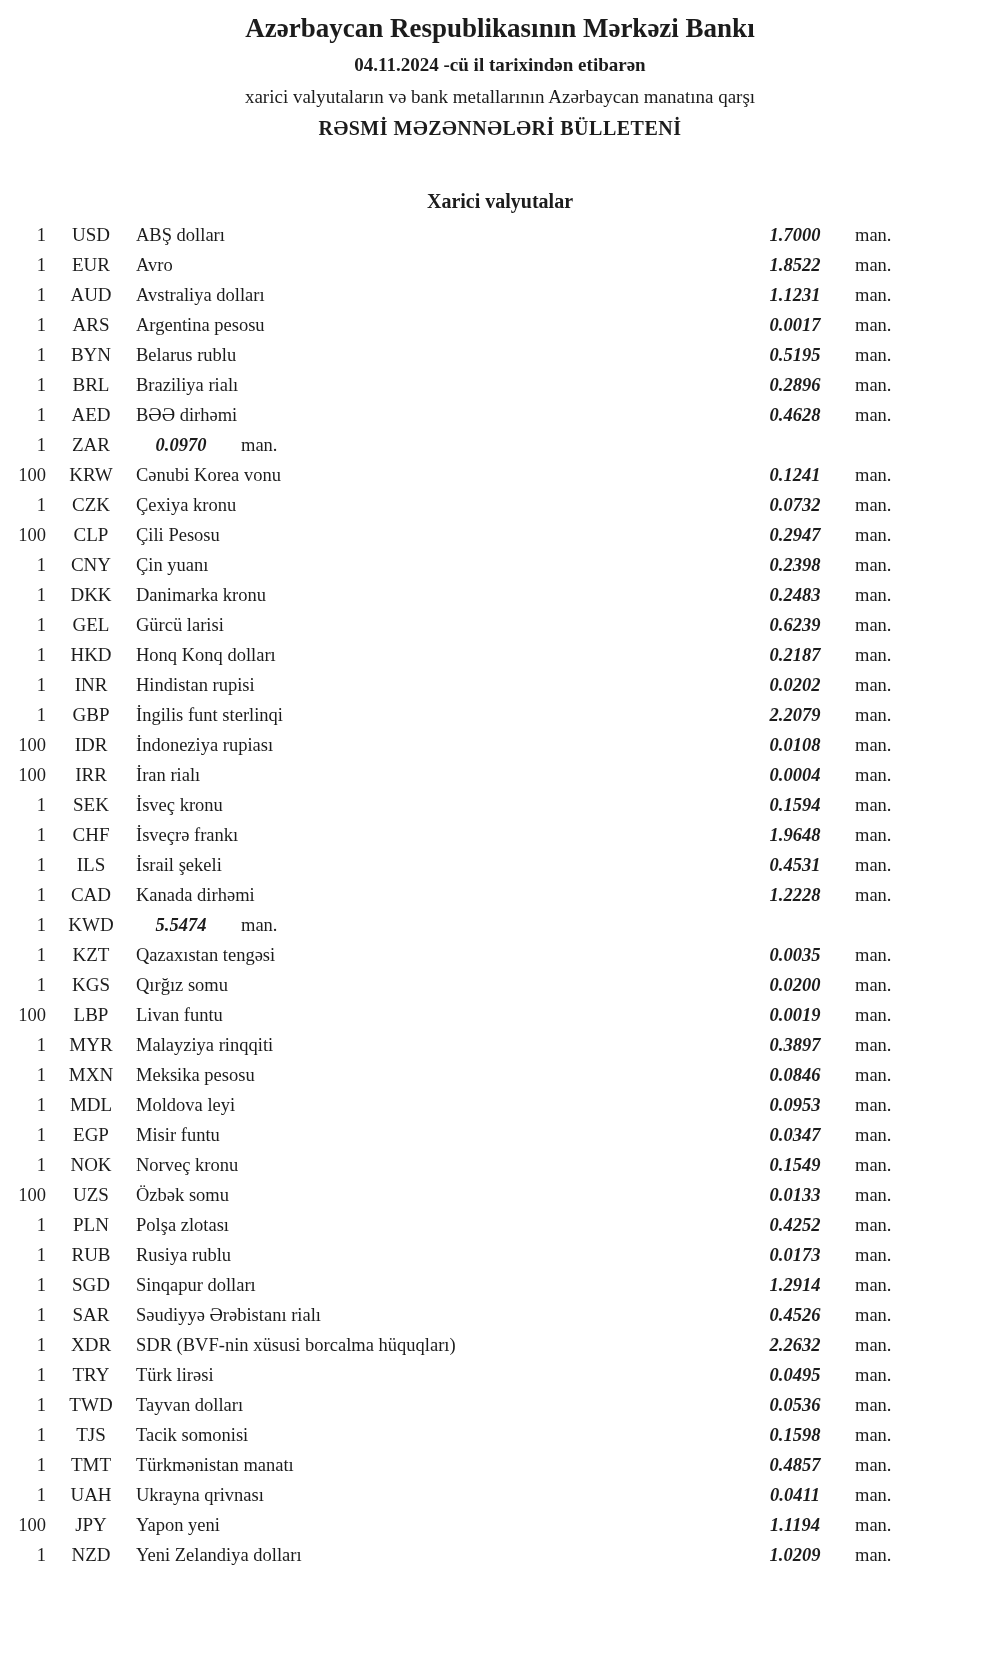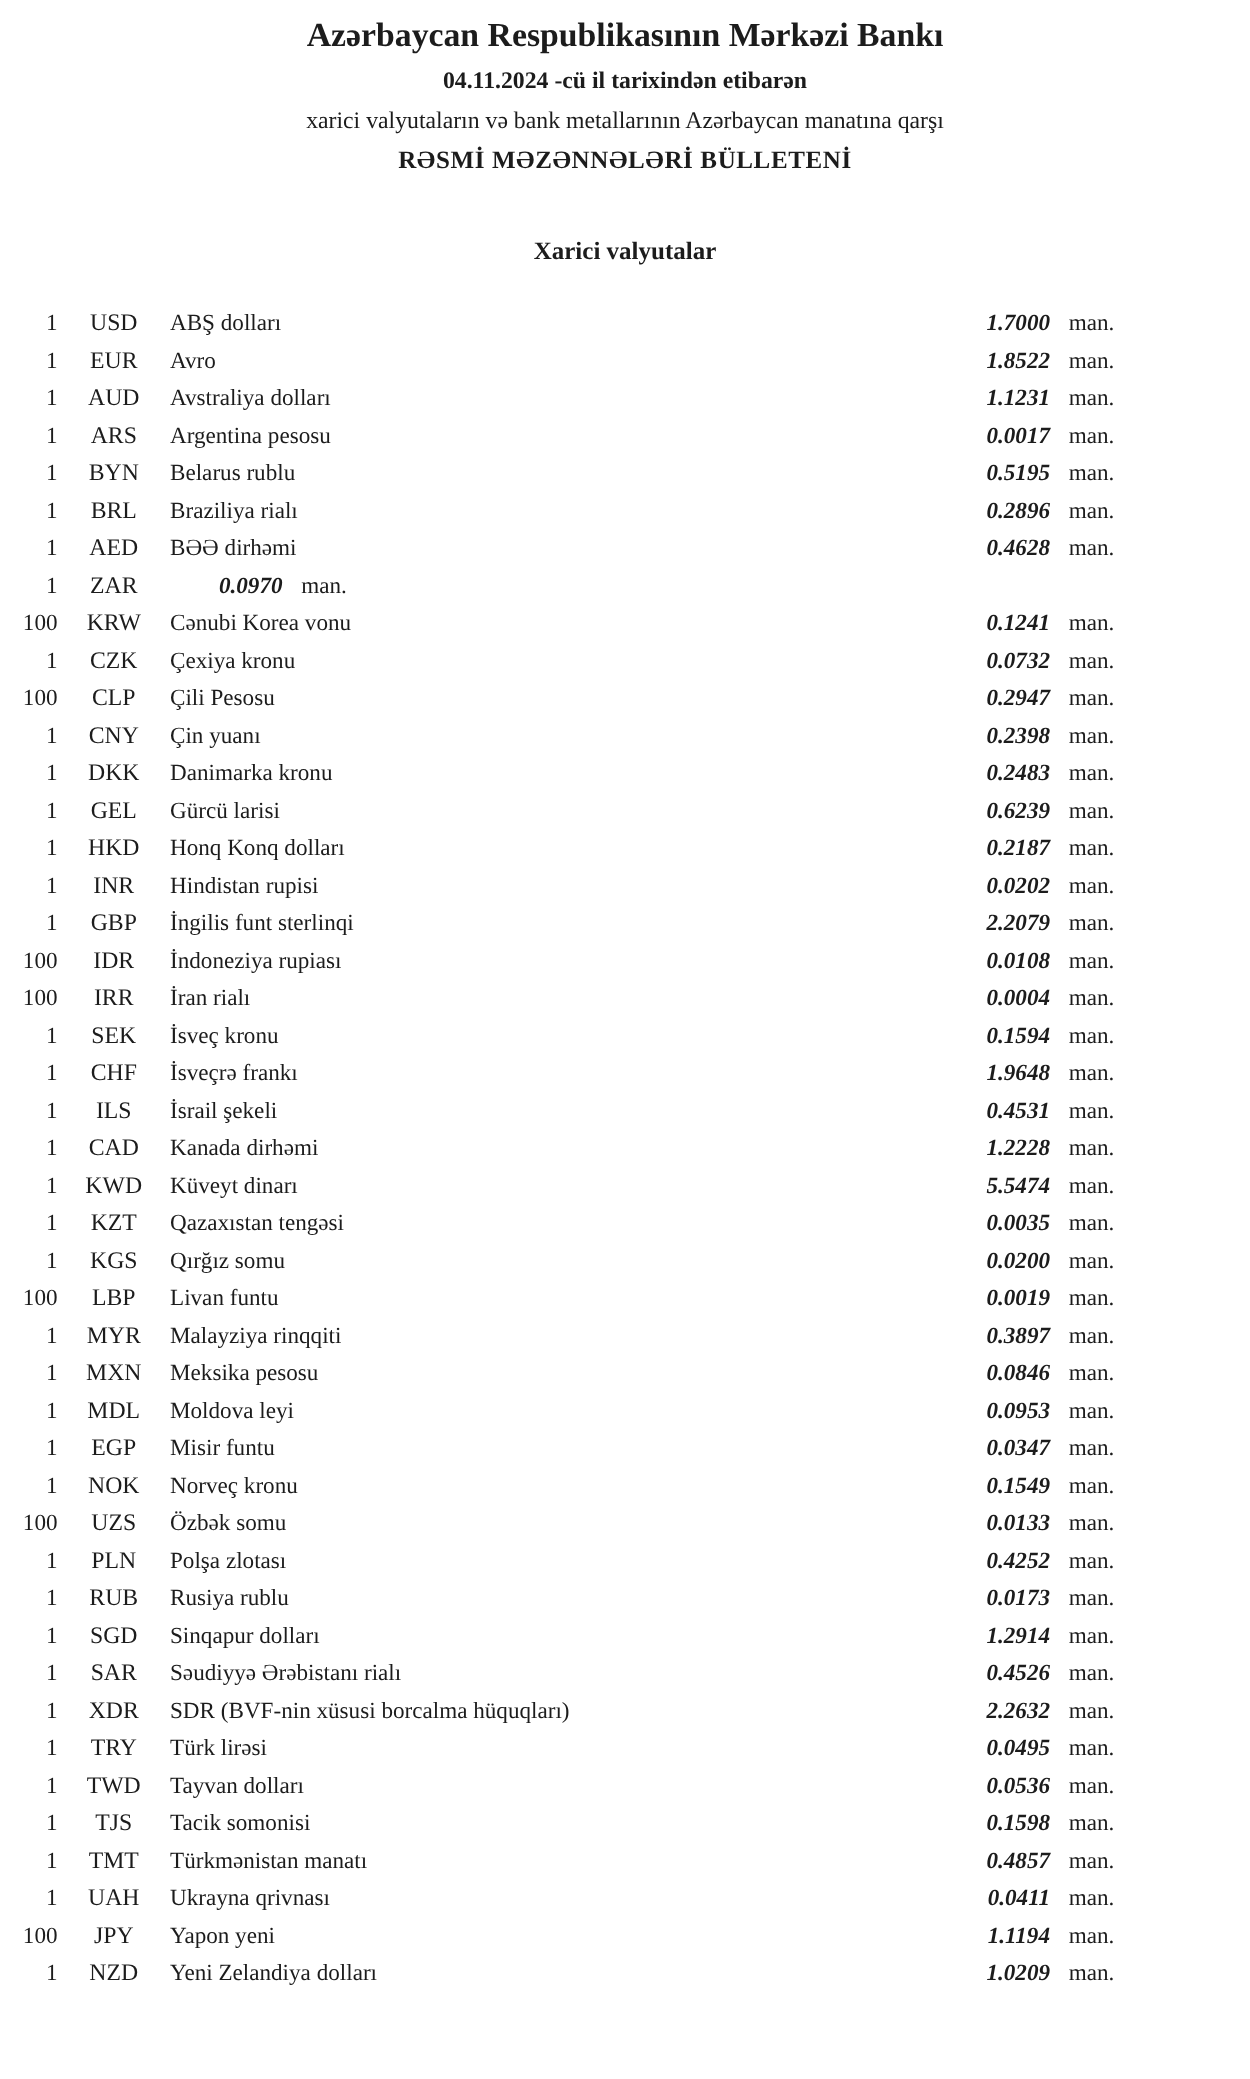--- a/index.html
+++ b/index.html
@@ -75,25 +75,24 @@
     font-size: 19px;
   }
   .name {
     flex: 1 1 auto;
     text-align: left;
     white-space: nowrap;
     overflow: hidden;
   }
   .rate {
     width: 90px;
-    text-align: right;
+    text-align: center;
     flex: 0 0 auto;
     font-weight: bold;
     font-style: italic;
-    margin-top: 24px;
   }
   .unit {
     width: 53px;
     margin-left: 15px;
     flex: 0 0 auto;
     text-align: left;
   }
 </style>
 </head>
 <body>
@@ -290,21 +289,20 @@
     <span class="qty">1</span>
     <span class="code">CAD</span>
     <span class="name">Kanada dirhəmi</span>
     <span class="rate">1.2228</span>
     <span class="unit">man.</span>
   </div>
 
   <div class="row">
     <span class="qty">1</span>
     <span class="code">KWD</span>
-    <span class="name">Küveyt dinarı</span>
     <span class="rate">5.5474</span>
     <span class="unit">man.</span>
   </div>
 
   <div class="row">
     <span class="qty">1</span>
     <span class="code">KZT</span>
     <span class="name">Qazaxıstan tengəsi</span>
     <span class="rate">0.0035</span>
     <span class="unit">man.</span>

